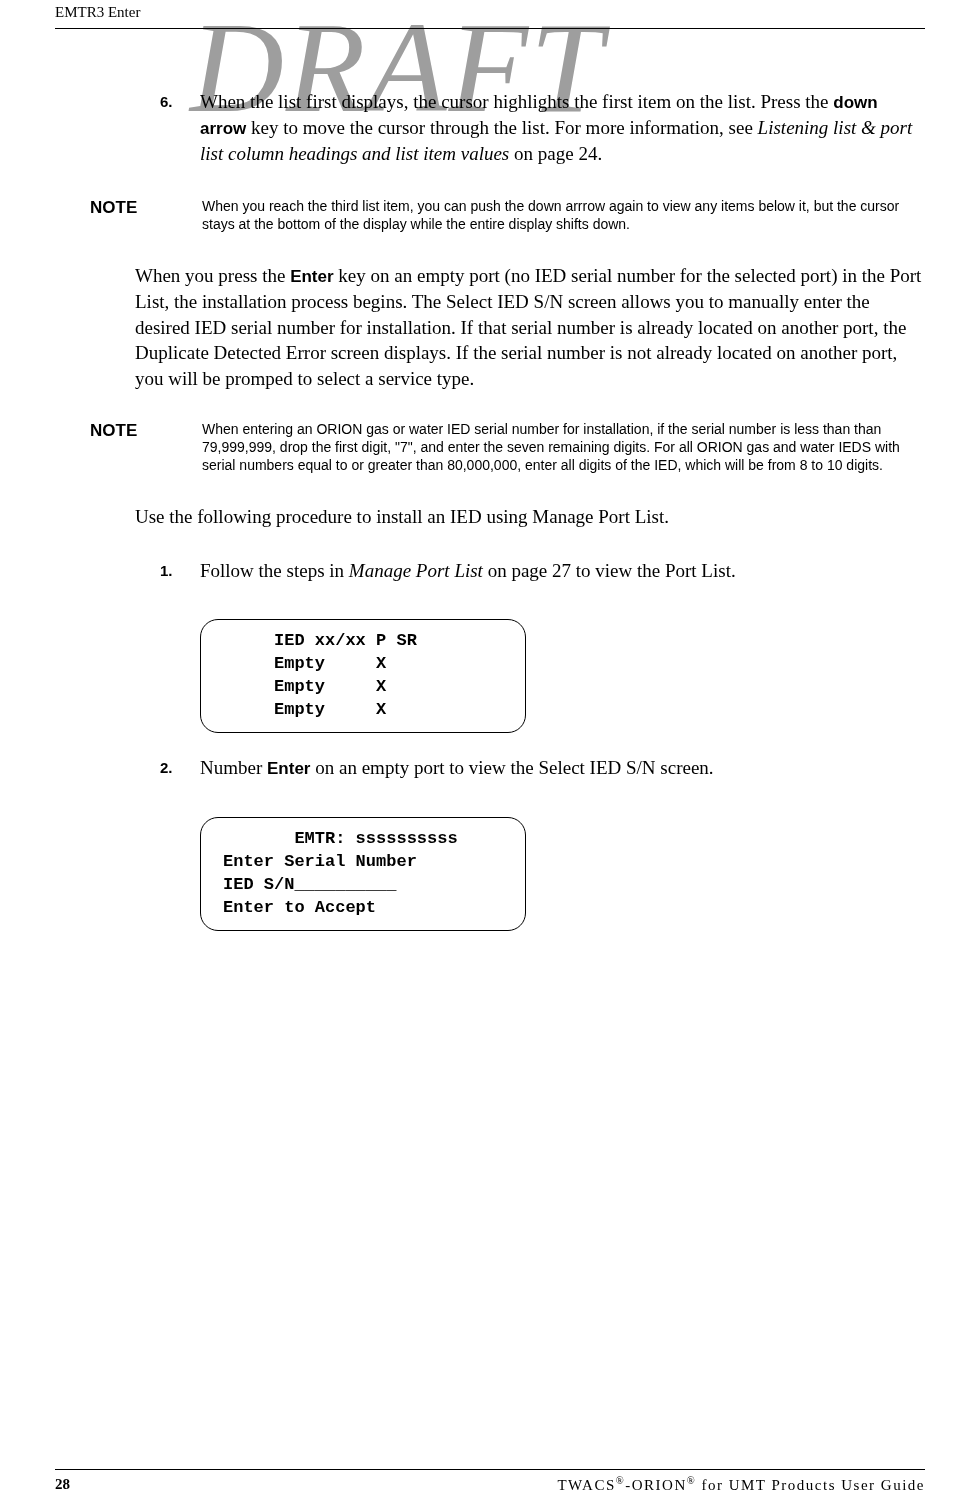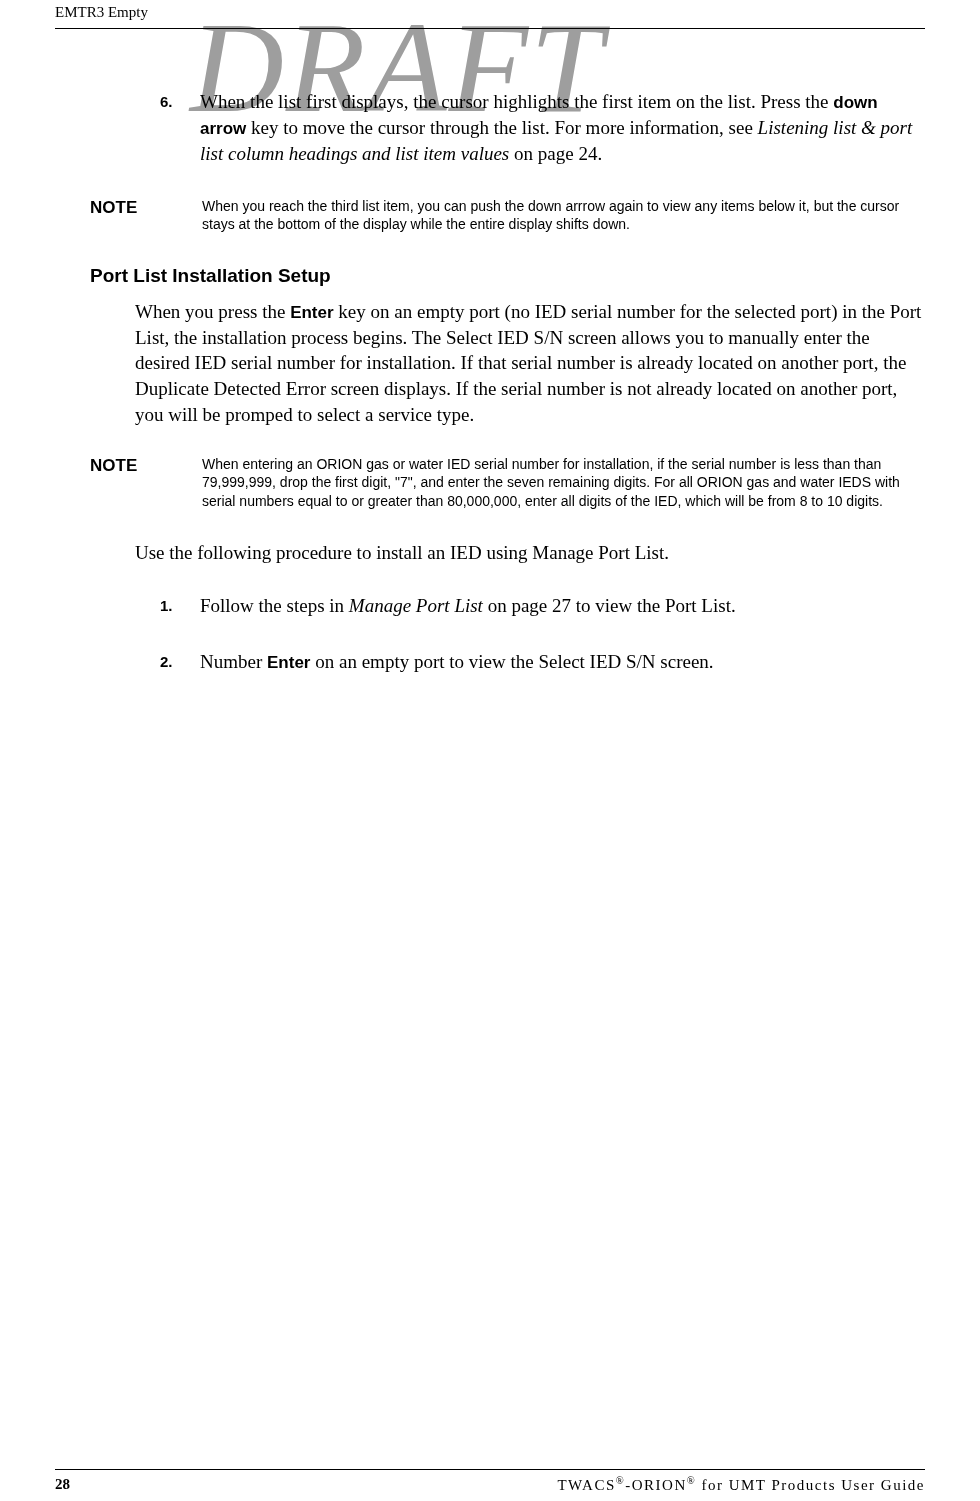--- a/index.html
+++ b/index.html
@@ -134,63 +134,70 @@
   .footer-left { font-weight: bold; letter-spacing: 0; }
   sup { font-size: 0.7em; }
 </style>
 </head>
 <body>
 
 <div class="watermark">DRAFT</div>
 
 <div class="page">
 
-  <div class="running-head">EMTR3 Empty</div>
+  <div class="running-head">EMTR3 Enter</div>
   <hr class="topline">
 
   <div class="step">
     <div class="stepnum">6.</div>
     <div class="steptext">
       <span>When the list first displays, the cursor highlights the first item on the list. Press the </span><span class="bold-sans">down arrow</span><span> key to move the cursor through the list. For more information, see </span><span class="italic">Listening list &amp; port list column headings and list item values</span><span> on page 24.</span>
     </div>
   </div>
 
   <div class="note-block">
     <div class="note-label">NOTE</div>
     <div class="note-text">When you reach the third list item, you can push the down arrrow again to view any items below it, but the cursor stays at the bottom of the display while the entire display shifts down.</div>
   </div>
 
-  <div class="h3">Port List Installation Setup</div>
 
   <div class="body-para">
     <span>When you press the </span><span class="bold-sans">Enter</span><span> key on an empty port (no IED serial number for the selected port) in the Port List, the installation process begins. The Select IED S/N screen allows you to manually enter the desired IED serial number for installation. If that serial number is already located on another port, the Duplicate Detected Error screen displays. If the serial number is not already located on another port, you will be promped to select a service type.</span>
   </div>
 
   <div class="note-block">
     <div class="note-label">NOTE</div>
     <div class="note-text">When entering an ORION gas or water IED serial number for installation, if the serial number is less than than 79,999,999, drop the first digit, "7", and enter the seven remaining digits. For all ORION gas and water IEDS with serial numbers equal to or greater than 80,000,000, enter all digits of the IED, which will be from 8 to 10 digits.</div>
   </div>
 
   <div class="body-para">Use the following procedure to install an IED using Manage Port List.</div>
 
   <div class="step">
     <div class="stepnum">1.</div>
     <div class="steptext">
       <span>Follow the steps in </span><span class="italic">Manage Port List</span><span> on page 27 to view the Port List.</span>
     </div>
   </div>
 
+  <div class="lcd"><span>     IED xx/xx P SR</span>
+<span>     Empty     X</span>
+<span>     Empty     X</span>
+<span>     Empty     X</span></div>
 
   <div class="step">
     <div class="stepnum">2.</div>
     <div class="steptext">
       <span>Number </span><span class="bold-sans">Enter</span><span> on an empty port to view the Select IED S/N screen.</span>
     </div>
   </div>
 
+  <div class="lcd lcd2"><span>       EMTR: ssssssssss</span>
+<span>Enter Serial Number</span>
+<span>IED S/N__________</span>
+<span>Enter to Accept</span></div>
 
 </div>
 
 <div class="footer">
   <hr class="botline">
   <div class="footer-row">
     <span class="footer-left">28</span>
     <span>
       <span>TWACS</span><sup>®</sup><span>-ORION</span><sup>®</sup><span> for UMT Products User Guide</span>
     </span>

